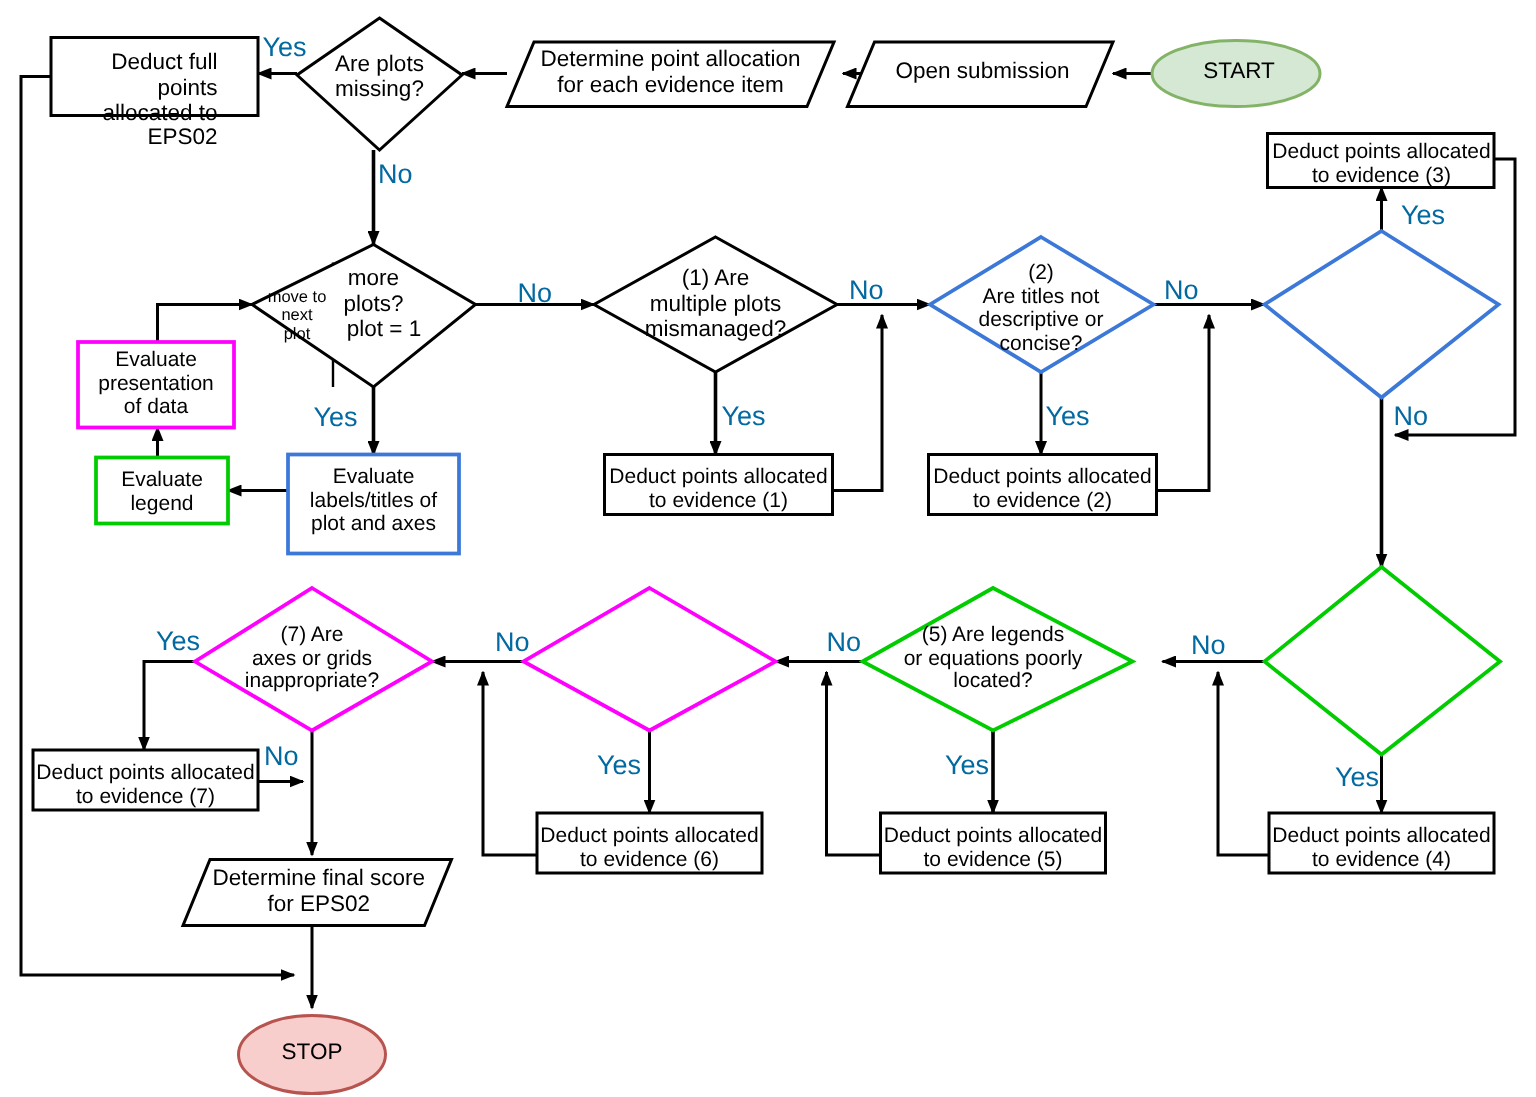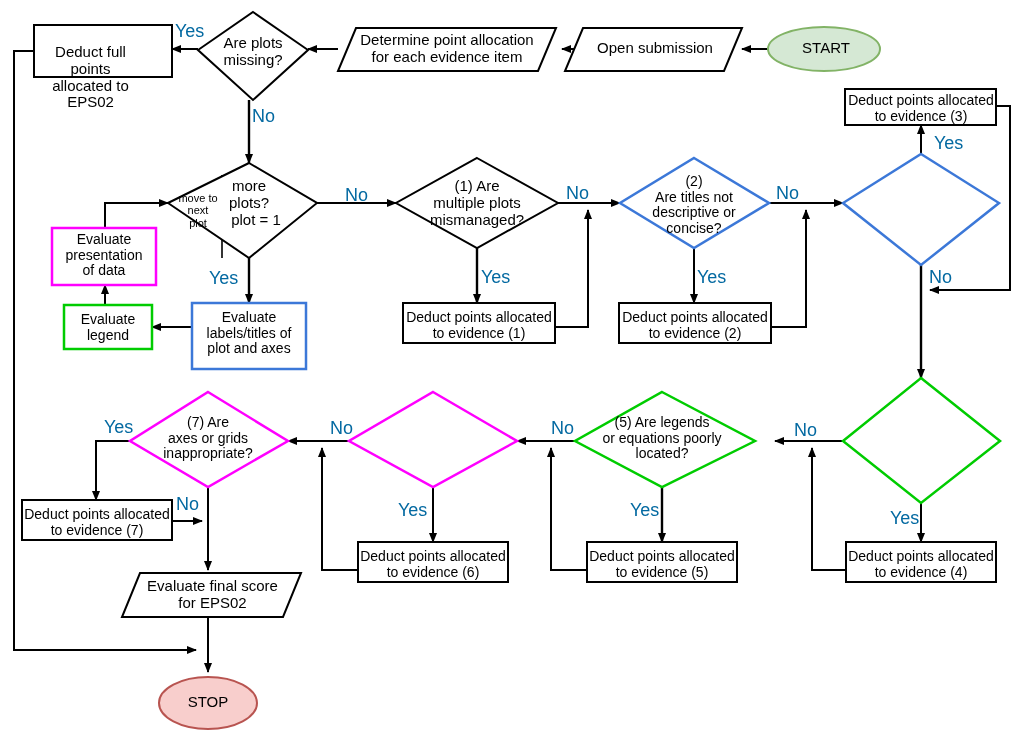--- a/index.html
+++ b/index.html
@@ -178,21 +178,21 @@
   <div class="node-label fs15" style="left:768px; top:40px; width:116px;">START</div>
 
   <div class="node-label fs15" style="left:575px; top:40px; width:160px;">Open submission</div>
 
   <div class="node-label fs15" style="left:343px; top:32px; width:208px;">Determine point allocation
 for each evidence item</div>
 
   <div class="node-label fs15" style="left:201px; top:35px; width:104px;">Are plots
 missing?</div>
 
-  <div class="node-label fs15" style="left:36px; top:44px; width:109px;">Deduct full points
+  <div class="node-label fs15" style="left:36px; top:34px; width:109px;text-align:right;">Deduct full points
 allocated to EPS02</div>
 
   <div class="node-label fs15" style="left:199px; top:178px; width:100px;">more
 plots?</div>
 
   <div class="node-label fs15" style="left:214px; top:182px; width:84px; text-align:center;margin-top:30px;">plot = 1</div>
 
   <div class="node-label fs11" style="left:175px; top:192px; width:46px;">move to
 next
 plot</div>
@@ -242,21 +242,21 @@
 
   <div class="node-label fs14" style="left:588px; top:549px; width:148px;">Deduct points allocated
 to evidence (5)</div>
 
   <div class="node-label fs14" style="left:359px; top:549px; width:148px;">Deduct points allocated
 to evidence (6)</div>
 
   <div class="node-label fs14" style="left:23px; top:507px; width:148px;">Deduct points allocated
 to evidence (7)</div>
 
-  <div class="node-label fs15" style="left:125px; top:578px; width:175px;">Evaluate final score
+  <div class="node-label fs15" style="left:125px; top:578px; width:175px;">Determine final score
 for EPS02</div>
 
   <div class="node-label fs15" style="left:159px; top:694px; width:98px;">STOP</div>
 
   <div class="edge-label" style="left:175px; top:22px;">Yes</div>
   <div class="edge-label" style="left:252px; top:107px;">No</div>
 
   <div class="edge-label" style="left:345px; top:186px;">No</div>
   <div class="edge-label" style="left:209px; top:269px;">Yes</div>
 

